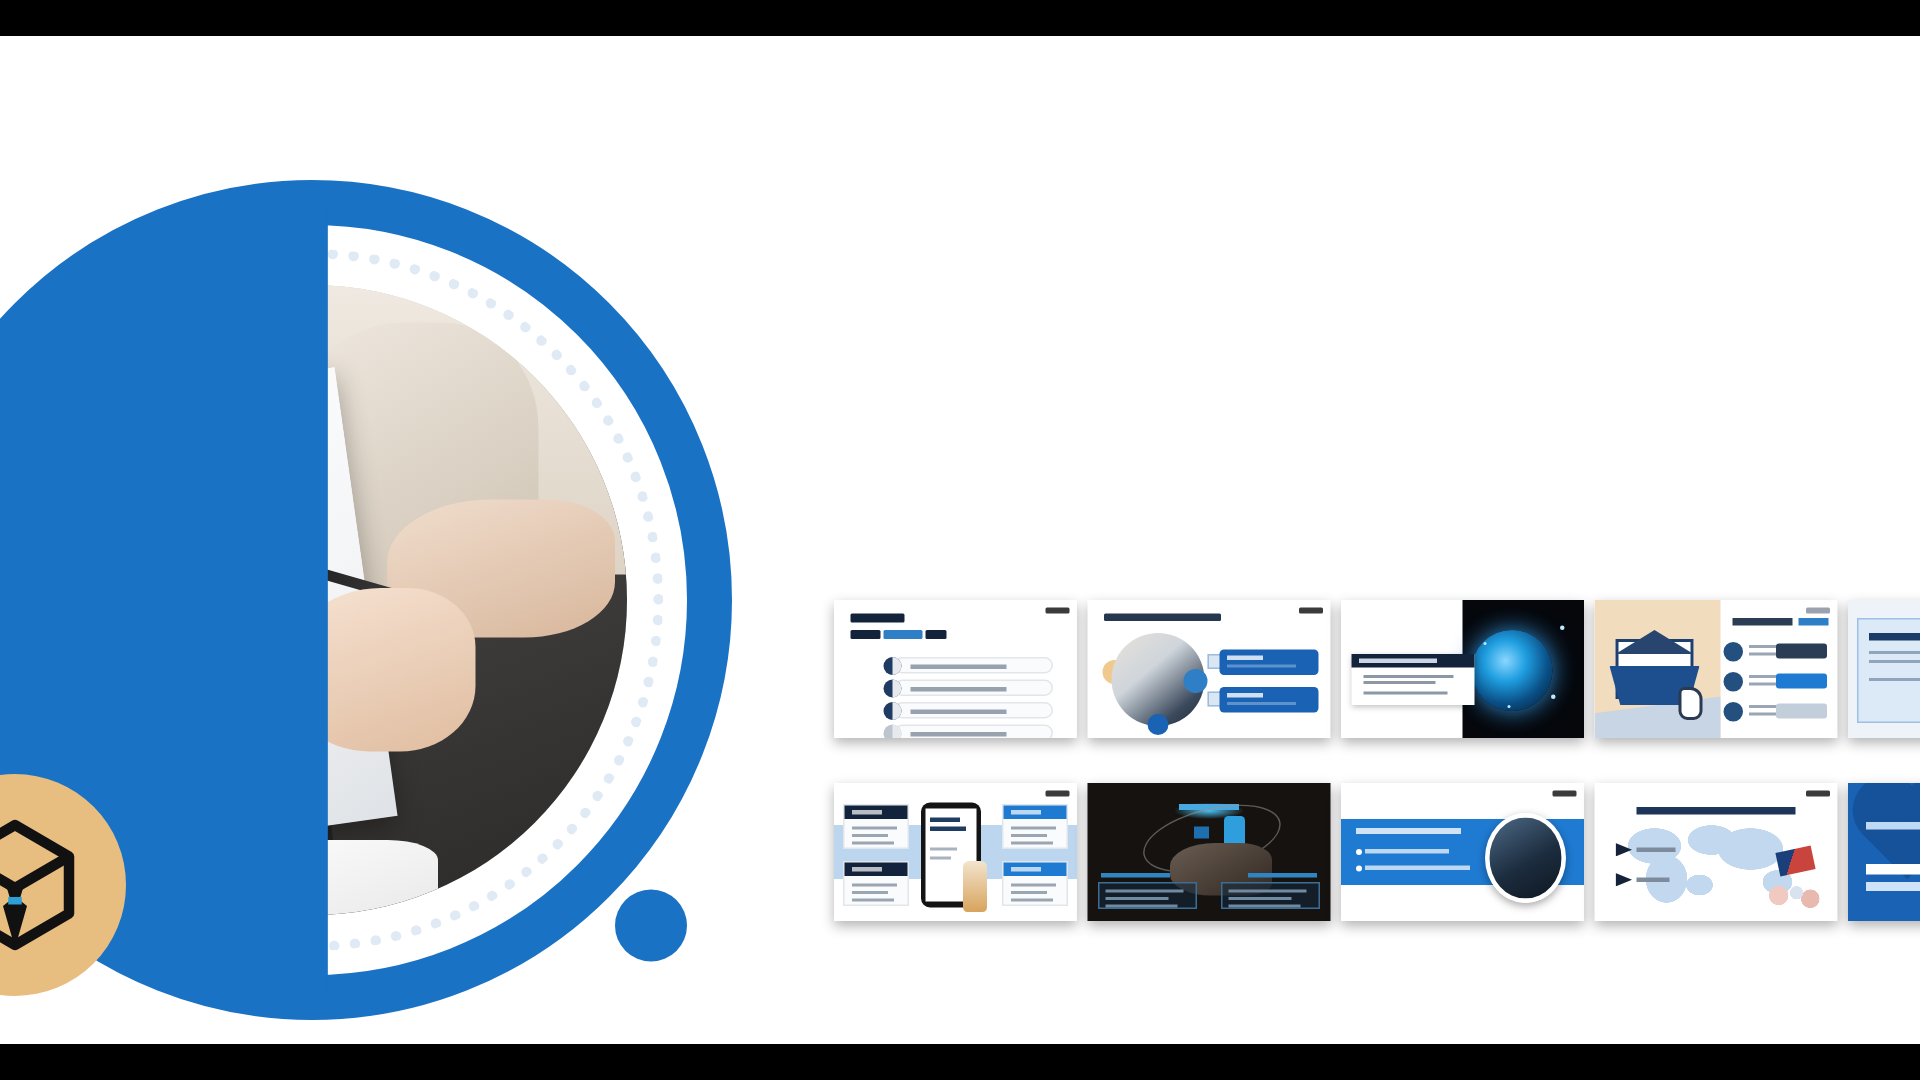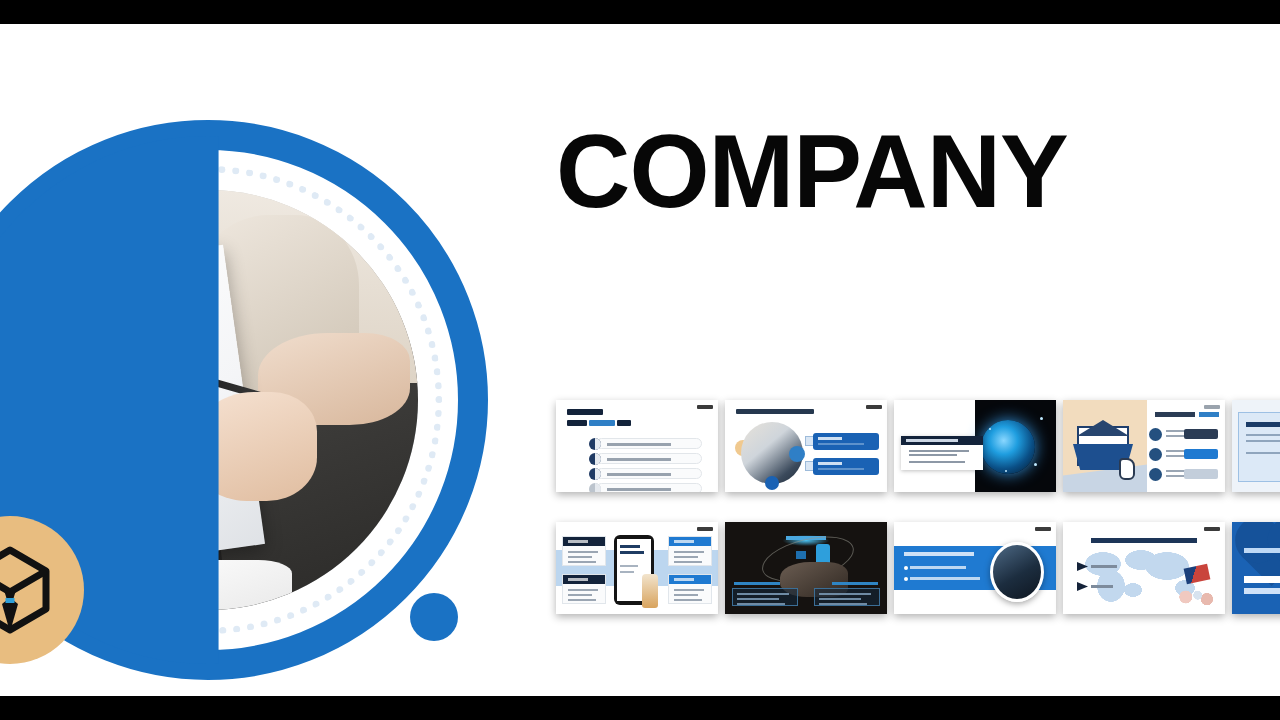--- a/index.html
+++ b/index.html
@@ -363,21 +363,20 @@
           </g>
           <path d="M50 52 L50 56" stroke="#111111" stroke-width="7"></path>
           <path d="M44 50 L56 50 L53 60 L47 60 Z" fill="#111111"></path>
           <path d="M47 60 L53 60 L58 64 L50 92 L42 64 Z" fill="#111111"></path>
           <rect x="45.5" y="58" width="9" height="5" fill="#2f9fd8"></rect>
         </svg>
       </div>
     </div>
 
     <div class="titles">
-      <div class="t-company">COMPANY</div>
     </div>
 
     <div class="thumbs">
 
       <div class="tb s1" style="left:0px;   top:0px;">
         <span class="brand"></span>
         <span class="h1"></span>
           <span class="h2a"></span>
           <span class="h2b"></span>
           <span class="h2c"></span>

